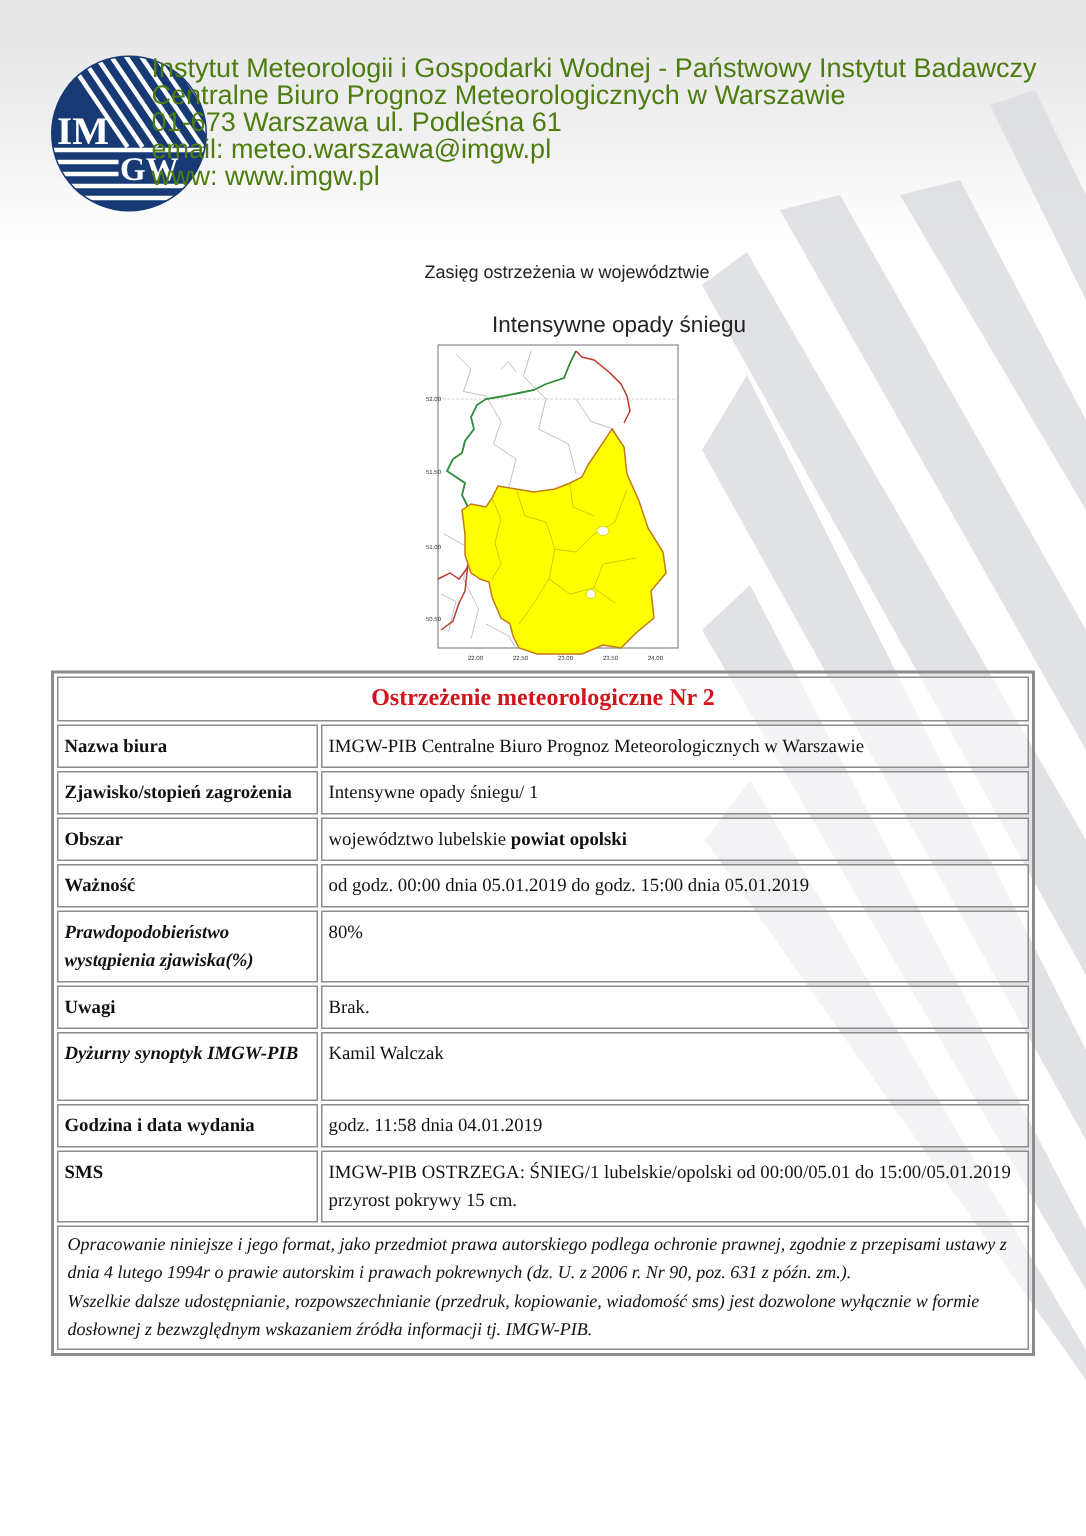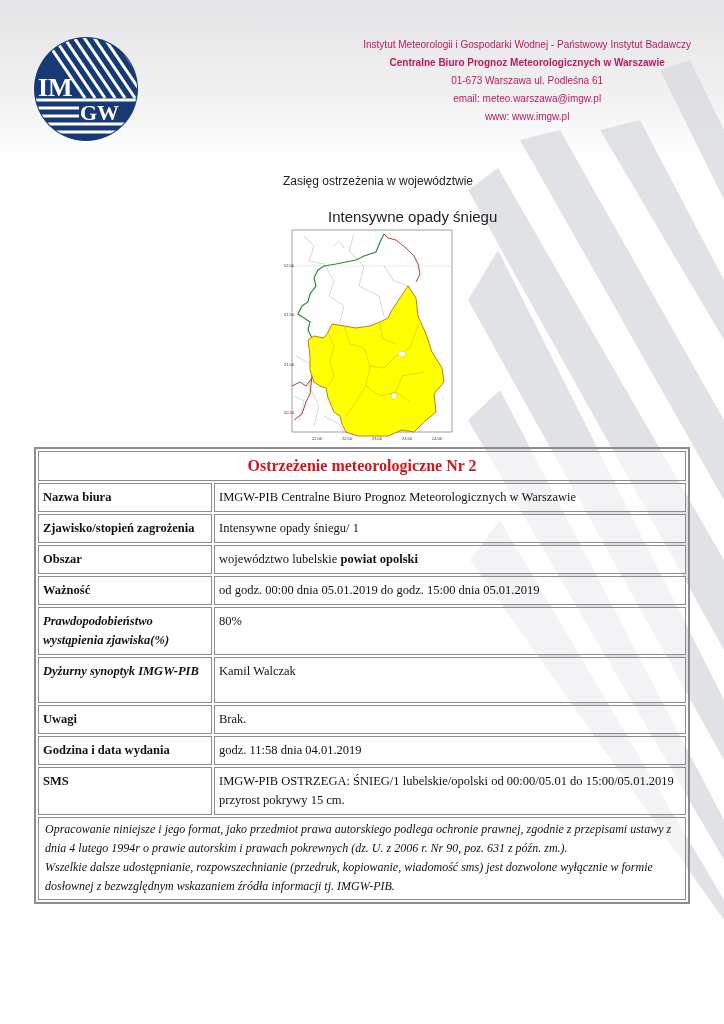--- a/index.html
+++ b/index.html
@@ -8,24 +8,24 @@
     background: #ffffff;
     font-family: "Liberation Serif", serif;
   }
   .bg-top {
     position: absolute; left: 0; top: 0; width: 724px; height: 160px;
     background: linear-gradient(#e4e4e6 0%, #f1f1f2 60%, #ffffff 100%);
   }
   .bg-stripes { position: absolute; left: 0; top: 0; width: 724px; height: 1024px; }
   .logo { position: absolute; left: 33px; top: 36px; width: 106px; height: 106px; }
   .header-text {
-    position: absolute; right: 33px; top: 36px; text-align: center;
-    font-family: "Liberation Sans", sans-serif; font-size: 10px; color: #be185d; line-height: 18px;
+    position: absolute; right: 33px; top: 36px; text-align: left;
+    font-family: "Liberation Sans", sans-serif; font-size: 18px; color: #4d7c0f; line-height: 18px;
   }
-  .header-text .bold { font-weight: bold; }
+  .header-text .bold { font-weight: normal; }
   .map-title {
     position: absolute; left: 0; width: 756px; top: 174px; text-align: center;
     font-family: "Liberation Sans", sans-serif; font-size: 12px; color: #222;
   }
   .map-subtitle {
     position: absolute; left: 328px; top: 208px;
     font-family: "Liberation Sans", sans-serif; font-size: 15px; color: #222;
   }
   .map { position: absolute; left: 284px; top: 226px; width: 176px; height: 222px; }
   table.warn {
@@ -165,26 +165,26 @@
   </tr>
   <tr>
     <td class="label">Ważność</td>
     <td>od godz. 00:00 dnia 05.01.2019 do godz. 15:00 dnia 05.01.2019</td>
   </tr>
   <tr>
     <td class="label tall">Prawdopodobieństwo wystąpienia zjawiska(%)</td>
     <td>80%</td>
   </tr>
   <tr>
+    <td class="label">Uwagi</td>
+    <td>Brak.</td>
+  </tr>
+  <tr>
     <td class="label tall">Dyżurny synoptyk IMGW-PIB</td>
     <td>Kamil Walczak</td>
-  </tr>
-  <tr>
-    <td class="label">Uwagi</td>
-    <td>Brak.</td>
   </tr>
   <tr>
     <td class="label">Godzina i data wydania</td>
     <td>godz. 11:58 dnia 04.01.2019</td>
   </tr>
   <tr>
     <td class="label">SMS</td>
     <td>IMGW-PIB OSTRZEGA: ŚNIEG/1 lubelskie/opolski od 00:00/05.01 do 15:00/05.01.2019 przyrost pokrywy 15 cm.</td>
   </tr>
   <tr>

